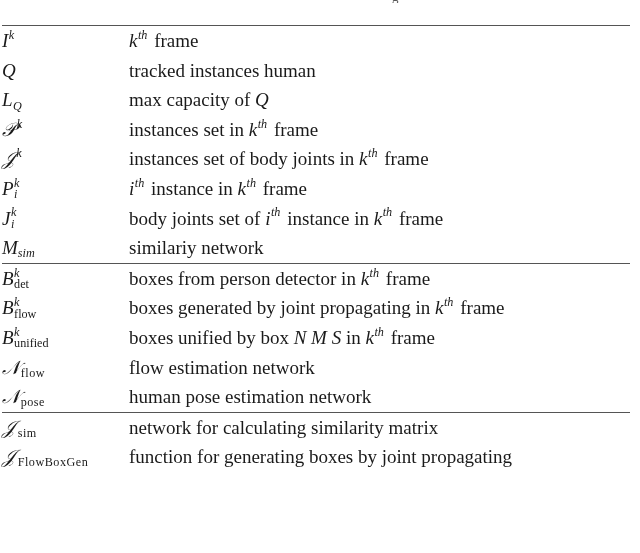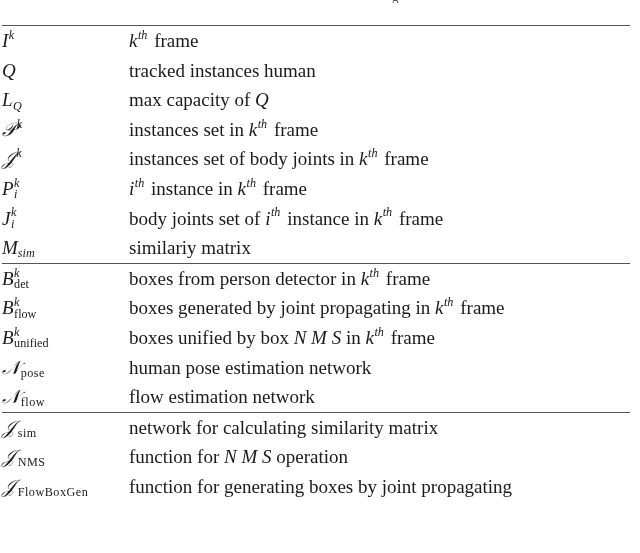--- a/index.html
+++ b/index.html
@@ -145,52 +145,48 @@
     <tr>
       <td class="sym"><span class="mi">P<span class="stack"><sup class="sp">k</sup><sub class="sb">i</sub></span><span style="padding-left:8px"></span></span></td>
       <td class="desc"><span class="mi">i<span class="stack"><sup class="sp">th</sup></span><span style="padding-left:12px"></span></span> instance in <span class="mi">k<span class="stack"><sup class="sp">th</sup></span><span style="padding-left:12px"></span></span> frame</td>
     </tr>
     <tr>
       <td class="sym"><span class="mi">J<span class="stack"><sup class="sp">k</sup><sub class="sb">i</sub></span><span style="padding-left:8px"></span></span></td>
       <td class="desc">body joints set of <span class="mi">i<span class="stack"><sup class="sp">th</sup></span><span style="padding-left:12px"></span></span> instance in <span class="mi">k<span class="stack"><sup class="sp">th</sup></span><span style="padding-left:12px"></span></span> frame</td>
     </tr>
     <tr>
       <td class="sym"><span class="mi">M<sub class="sb">sim</sub></span></td>
-      <td class="desc">similariy matrix</td>
+      <td class="desc">similariy network</td>
     </tr>
 
     <tr class="rule-mid">
       <td class="sym"><span class="mi">B<span class="stack"><sup class="sp">k</sup><sub class="sb roman">det</sub></span><span style="padding-left:22px"></span></span></td>
       <td class="desc">boxes from person detector in <span class="mi">k<span class="stack"><sup class="sp">th</sup></span><span style="padding-left:12px"></span></span> frame</td>
     </tr>
     <tr>
       <td class="sym"><span class="mi">B<span class="stack"><sup class="sp">k</sup><sub class="sb roman">flow</sub></span><span style="padding-left:26px"></span></span></td>
       <td class="desc">boxes generated by joint propagating in <span class="mi">k<span class="stack"><sup class="sp">th</sup></span><span style="padding-left:12px"></span></span> frame</td>
     </tr>
     <tr>
       <td class="sym"><span class="mi">B<span class="stack"><sup class="sp">k</sup><sub class="sb roman">unified</sub></span><span style="padding-left:40px"></span></span></td>
       <td class="desc">boxes unified by box <span class="mi">N M S</span> in <span class="mi">k<span class="stack"><sup class="sp">th</sup></span><span style="padding-left:12px"></span></span> frame</td>
     </tr>
 
     <tr>
+      <td class="sym"><span class="mcal">𝒩<sub class="sb roman">flow</sub></span></td>
+      <td class="desc">flow estimation network</td>
+    </tr>
+    <tr>
       <td class="sym"><span class="mcal">𝒩<sub class="sb roman">pose</sub></span></td>
       <td class="desc">human pose estimation network</td>
-    </tr>
-    <tr>
-      <td class="sym"><span class="mcal">𝒩<sub class="sb roman">flow</sub></span></td>
-      <td class="desc">flow estimation network</td>
     </tr>
 
     <tr class="rule-mid">
       <td class="sym"><span class="mcal">𝒥 <sub class="sb roman">sim</sub></span></td>
       <td class="desc">network for calculating similarity matrix</td>
-    </tr>
-    <tr>
-      <td class="sym"><span class="mcal">𝒥 <sub class="sb roman">NMS</sub></span></td>
-      <td class="desc">function for <span class="mi">N M S</span> operation</td>
     </tr>
     <tr>
       <td class="sym"><span class="mcal">𝒥 <sub class="sb roman">FlowBoxGen</sub></span></td>
       <td class="desc">function for generating boxes by joint propagating</td>
     </tr>
 
   </tbody>
 </table>
 </div>
 

